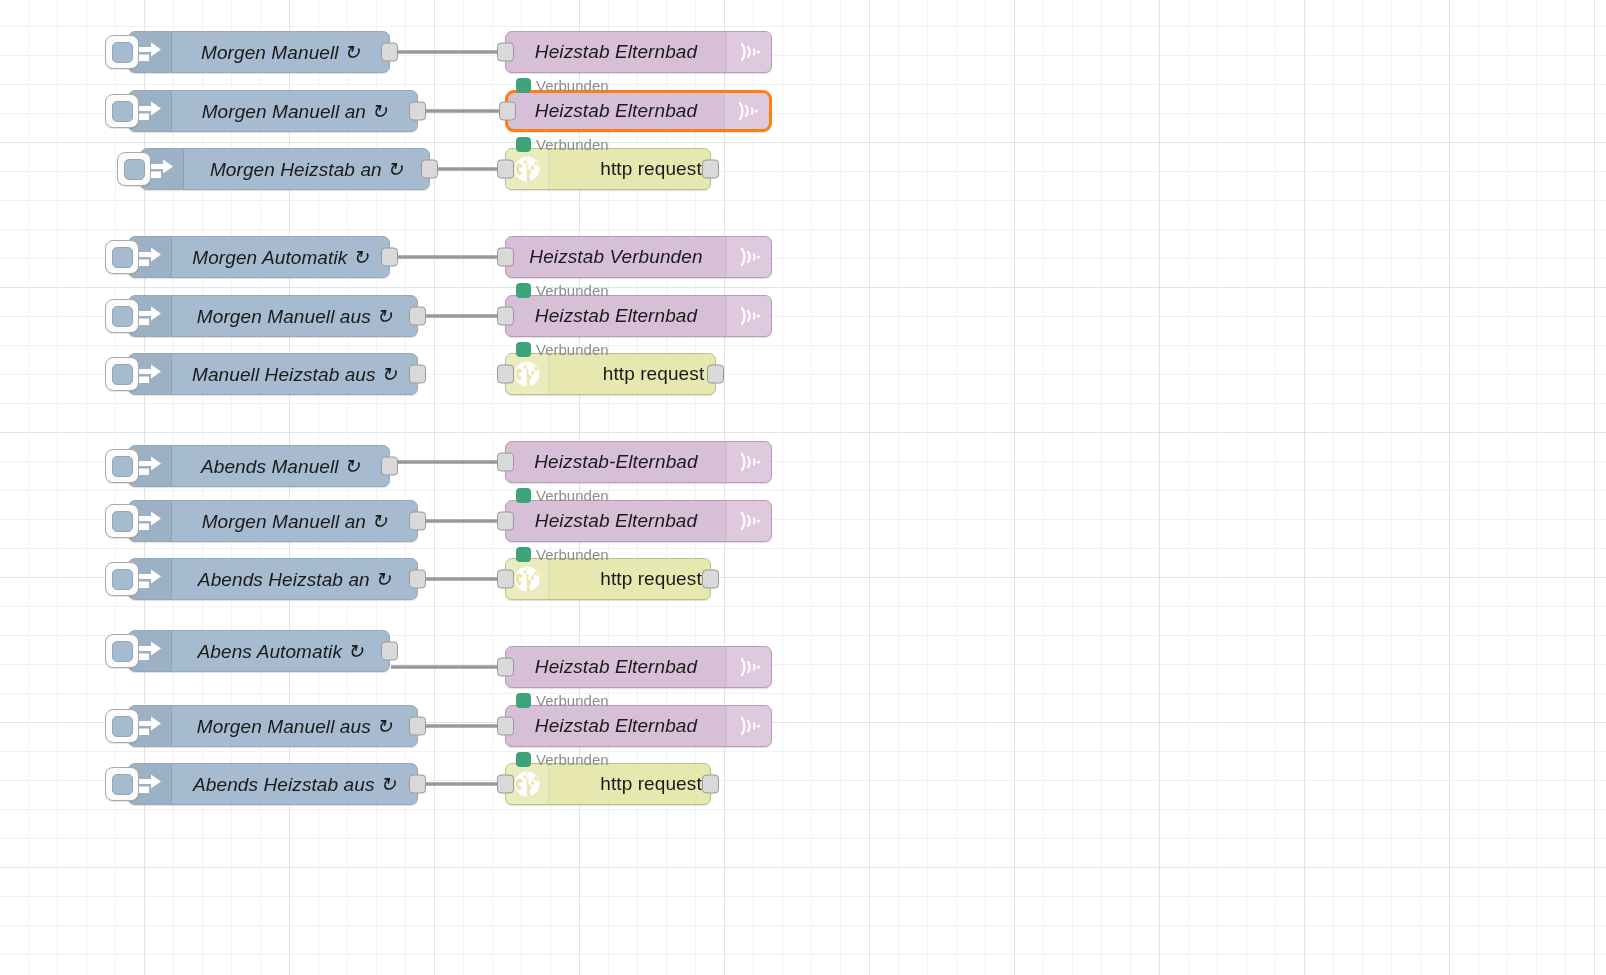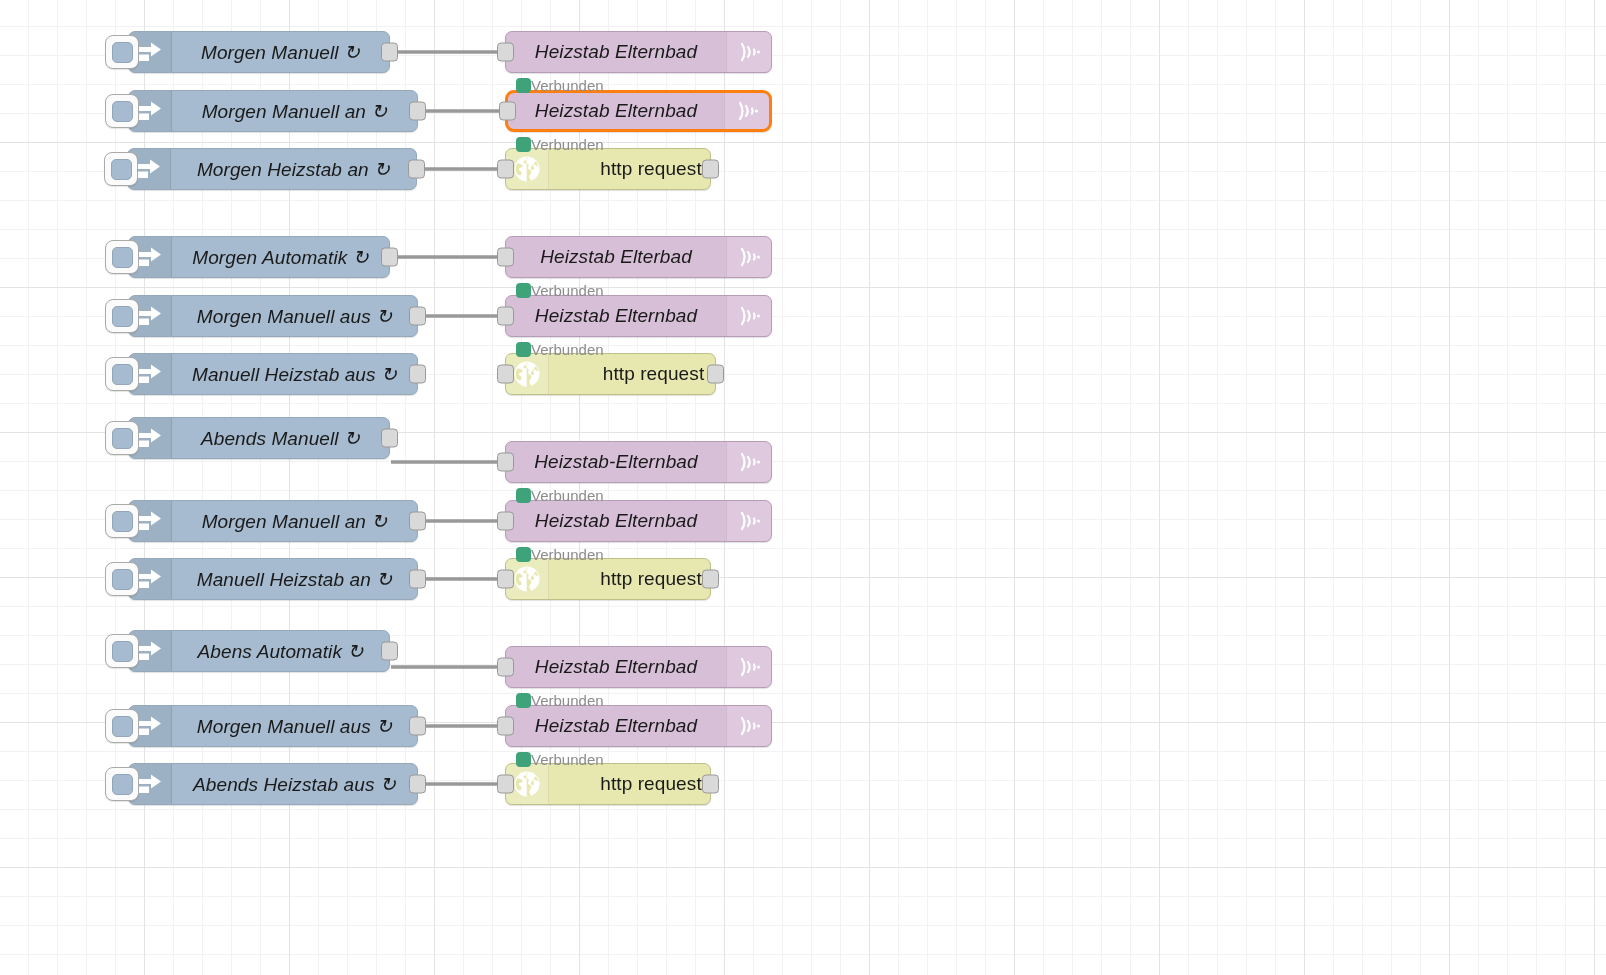--- a/index.html
+++ b/index.html
@@ -148,20 +148,21 @@
     cursor: crosshair;
   }
   .port.in  { left: -9px; }
   .port.out { right: -9px; }
 
   
   .status {
     position: absolute;
     display: flex;
     align-items: center;
+    gap: 5px;
     font-size: 15px;
     color: #8c8c8c;
     white-space: nowrap;
     pointer-events: none;
   }
   .status-dot {
     width: 15px;
     height: 15px;
     border-radius: 4px;
     background: #3fa37a;
@@ -205,21 +206,21 @@
           <div class="inject-btn-inner"></div>
         </div>
         <div class="node-iconbox">
           <svg class="icon" width="26" height="22" viewBox="0 0 26 22">
             <path fill="#ffffff" d="M2 6 h12 V1.5 L24 8.5 L14 15.5 V11 H2 Z M2 13.5 h10 L12 20 H2 Z"></path>
           </svg>
         </div>
         <div class="node-label">Morgen Manuell an ↻</div>
         <div class="port out"></div>
       </div>
-      <div class="node node-inject" style="left: 127px; top: 148px; width: 290px; height: 42px;">
+      <div class="node node-inject" style="left: 140px; top: 148px; width: 290px; height: 42px;">
         <div class="inject-btn">
           <div class="inject-btn-inner"></div>
         </div>
         <div class="node-iconbox">
           <svg class="icon" width="26" height="22" viewBox="0 0 26 22">
             <path fill="#ffffff" d="M2 6 h12 V1.5 L24 8.5 L14 15.5 V11 H2 Z M2 13.5 h10 L12 20 H2 Z"></path>
           </svg>
         </div>
         <div class="node-label">Morgen Heizstab an ↻</div>
         <div class="port out"></div>
@@ -253,21 +254,21 @@
           <div class="inject-btn-inner"></div>
         </div>
         <div class="node-iconbox">
           <svg class="icon" width="26" height="22" viewBox="0 0 26 22">
             <path fill="#ffffff" d="M2 6 h12 V1.5 L24 8.5 L14 15.5 V11 H2 Z M2 13.5 h10 L12 20 H2 Z"></path>
           </svg>
         </div>
         <div class="node-label">Manuell Heizstab aus ↻</div>
         <div class="port out"></div>
       </div>
-      <div class="node node-inject" style="left: 128px; top: 417px; width: 262px; height: 42px; justify-content: space-between;">
+      <div class="node node-inject" style="left: 128px; top: 445px; width: 262px; height: 42px; justify-content: space-between;">
         <div class="inject-btn">
           <div class="inject-btn-inner"></div>
         </div>
         <div class="node-iconbox">
           <svg class="icon" width="26" height="22" viewBox="0 0 26 22">
             <path fill="#ffffff" d="M2 6 h12 V1.5 L24 8.5 L14 15.5 V11 H2 Z M2 13.5 h10 L12 20 H2 Z"></path>
           </svg>
         </div>
         <div class="node-label">Abends Manuell ↻</div>
         <div class="port out"></div>
@@ -286,21 +287,21 @@
       </div>
       <div class="node node-inject" style="left: 128px; top: 558px; width: 290px; height: 42px;">
         <div class="inject-btn">
           <div class="inject-btn-inner"></div>
         </div>
         <div class="node-iconbox">
           <svg class="icon" width="26" height="22" viewBox="0 0 26 22">
             <path fill="#ffffff" d="M2 6 h12 V1.5 L24 8.5 L14 15.5 V11 H2 Z M2 13.5 h10 L12 20 H2 Z"></path>
           </svg>
         </div>
-        <div class="node-label">Manuell Heizstab an ↻</div>
+        <div class="node-label">Abends Heizstab an ↻</div>
         <div class="port out"></div>
       </div>
       <div class="node node-inject" style="left: 128px; top: 630px; width: 262px; height: 42px;">
         <div class="inject-btn">
           <div class="inject-btn-inner"></div>
         </div>
         <div class="node-iconbox">
           <svg class="icon" width="26" height="22" viewBox="0 0 26 22">
             <path fill="#ffffff" d="M2 6 h12 V1.5 L24 8.5 L14 15.5 V11 H2 Z M2 13.5 h10 L12 20 H2 Z"></path>
           </svg>
@@ -368,21 +369,21 @@
             <path fill="#e7e8b0" d="M4.5 8.5 c2.2-.4 3.5 .7 4.6 1.6 1.1 .9 .4 2.6-.9 2.4-1.3-.2-2.4 .6-2.2 1.9 .2 1.3 1.7 1.4 2.3 2.6 .6 1.2 .1 2.6-.9 3.3C4.4 20.5 2.8 17.5 2.8 14c0-2 .6-3.9 1.7-5.5z"></path>
             <path fill="#e7e8b0" d="M13.5 2.2c1.5 .3 1.2 2 .3 2.6-1 .7-2.7 .5-3.3 1.6-.6 1.2 1 2 2.2 1.8 1.3-.2 2.7 .3 3 1.6 .3 1.3-.8 2.1-.6 3.4 .2 1.3 1.9 1.3 2.8 2.3 .9 1 .5 2.7-.4 3.7-.9 1-1.3 2.4-1 3.7 .3 1.3 1.6 1.9 1.4 3.1-1.3 .5-2.7 .8-4.1 .8"></path>
             <path fill="#e7e8b0" d="M22.9 6.2c1.4 1.6 2.2 3.6 2.3 5.7-.9-.4-1.4-1.5-2.3-2-1-.6-2.3 .2-2.4 1.3-.1 1.1 .8 2 .4 3-.4 1-1.8 1-2.5 .2-.7-.8-.6-2.1 .1-2.9 .7-.8 1.8-1.1 2.4-2 .6-.9 .2-2.2 1.3-2.6z"></path>
           </svg>
         </div>
         <div class="node-label plain">http request</div>
         <div class="port out"></div>
       </div>
       <div class="node node-mqtt" style="left: 505px; top: 236px; width: 267px; height: 42px;">
         <div class="port in"></div>
-        <div class="node-label">Heizstab Elterbad</div>
+        <div class="node-label">Heizstab Verbunden</div>
         <div class="node-rightbox">
           <svg class="icon" width="26" height="30" viewBox="0 0 26 30">
             <g fill="none" stroke="#ffffff" stroke-width="2.2" stroke-linecap="round">
               <path d="M6 7 a14 14 0 0 1 0 16"></path>
               <path d="M12 10 a9 9 0 0 1 0 10"></path>
               <path d="M18 12.5 a5 5 0 0 1 0 5"></path>
             </g>
             <circle cx="22.5" cy="15" r="1.6" fill="#ffffff"></circle>
           </svg>
         </div>

